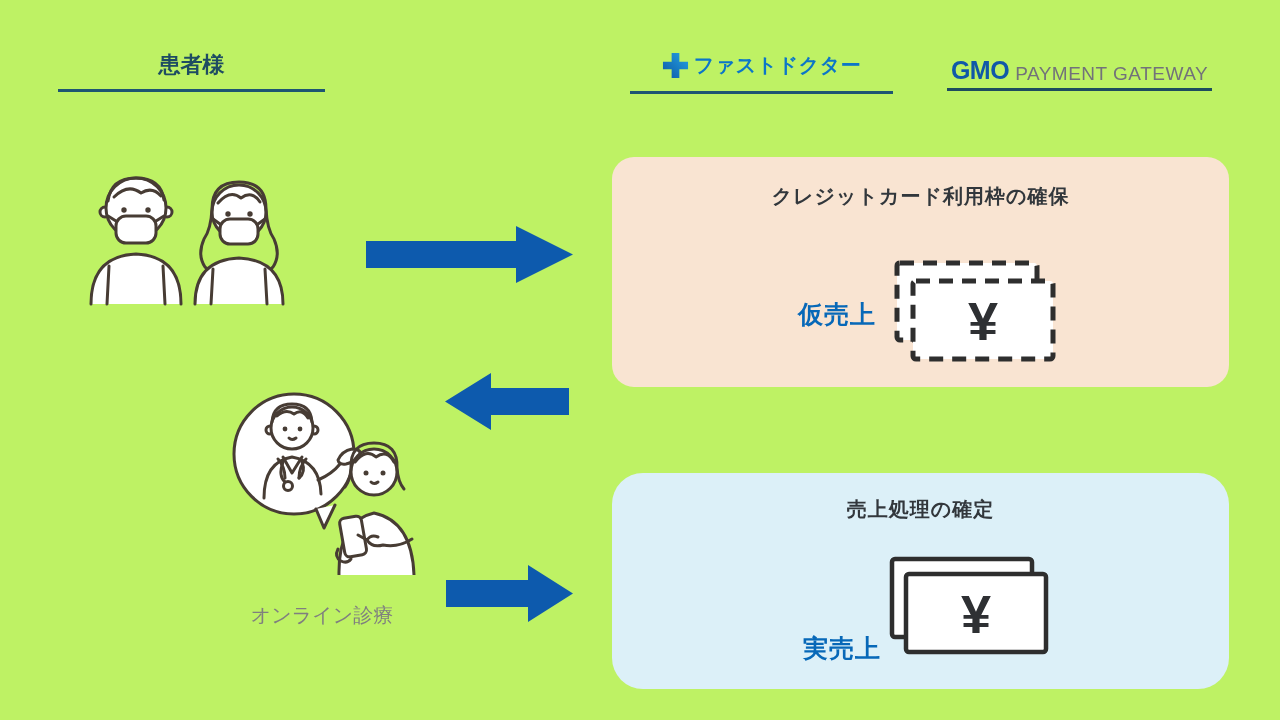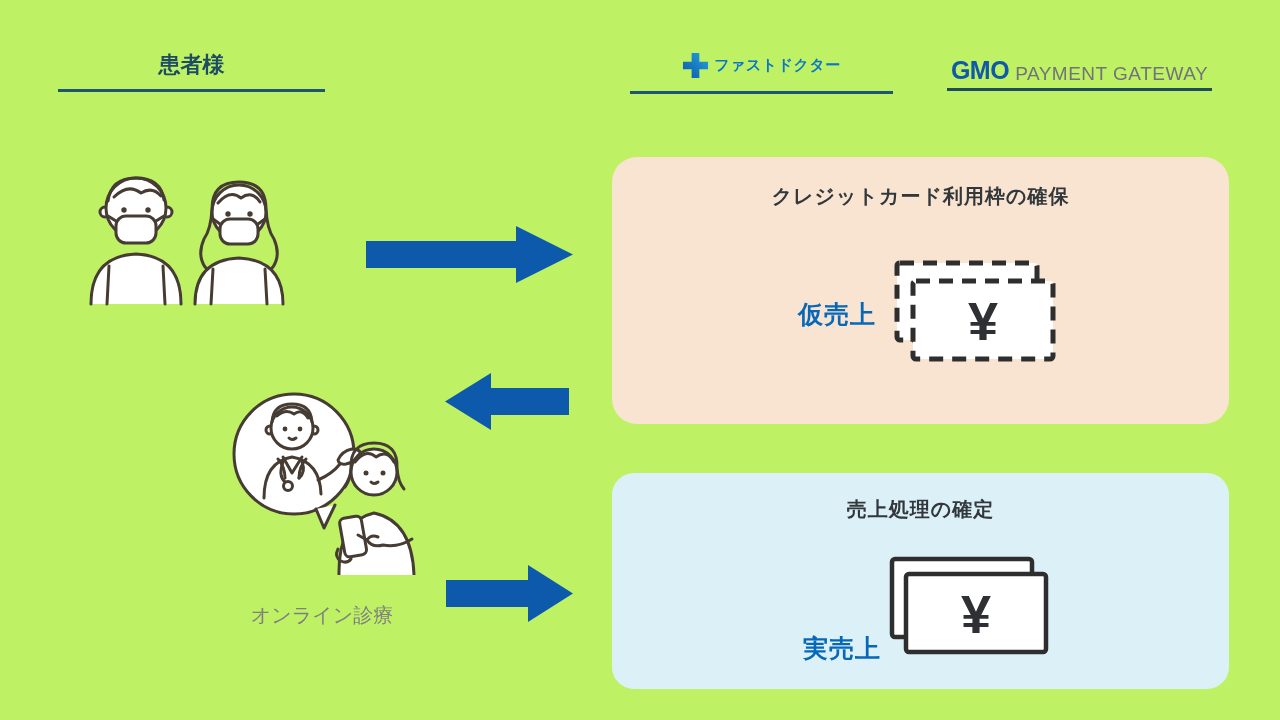--- a/index.html
+++ b/index.html
@@ -8,36 +8,36 @@
     font-family:"Liberation Sans","DejaVu Sans",sans-serif;overflow:hidden;
   }
   .abs{position:absolute;}
 
   
   .col-head{font-weight:bold;text-align:center;}
   #patient-head{left:58px;top:50px;width:267px;font-size:22px;color:#1e4c62;}
   .head-underline{height:3px;background:#1e5672;}
   #patient-underline{left:58px;top:89px;width:267px;}
   #fd-head{left:630px;top:52px;width:263px;display:flex;align-items:center;justify-content:center;gap:5px;}
-  #fd-head .fd-text{font-size:15px;font-weight:bold;color:#0b76c8;letter-spacing:.5px;}
+  #fd-head .fd-text{font-size:20px;font-weight:bold;color:#0b76c8;letter-spacing:.5px;}
   #fd-underline{left:630px;top:91px;width:263px;}
   #gmo-head{left:947px;top:56px;width:265px;display:flex;align-items:flex-end;justify-content:center;}
   #gmo-head .gmo-brand{font-size:25px;font-weight:800;color:#1058a8;letter-spacing:-.5px;}
   #gmo-head .gmo-suffix{font-size:19px;color:#72727a;letter-spacing:.5px;margin-left:6px;font-stretch:condensed;}
   #gmo-underline{left:947px;top:88px;width:265px;background:#1e4c5e;}
 
   
   .flow-label{color:#7f7f7f;font-size:20px;text-align:center;line-height:27px;font-weight:400;}
   #step1-label{left:330px;top:164px;width:280px;}
   #step2-label{left:232px;top:586px;width:180px;margin-top:16px;}
 
   
   .proc-box{border-radius:22px;}
-  #auth-box{left:612px;top:157px;width:617px;height:267px;background:#f9e4d2;border-radius:25px;}
-  #capture-box{left:612px;top:473px;width:617px;height:216px;background:#dcf0f8;}
+  #auth-box{left:612px;top:157px;width:617px;height:230px;background:#f9e4d2;}
+  #capture-box{left:612px;top:473px;width:617px;height:216px;background:#dcf0f8;border-radius:31px;}
   .proc-title{text-align:center;font-size:20px;font-weight:bold;color:#32373c;letter-spacing:1px;}
   #auth-box .proc-title{padding-top:26px;}
   #capture-box .proc-title{padding-top:23px;}
   .sale-tag{position:absolute;font-size:25px;font-weight:bold;color:#0768b8;letter-spacing:1px;}
   #auth-tag{left:186px;top:141px;}
   #capture-tag{left:191px;top:119px;margin-top:40px;}
   .cards-svg{position:absolute;}
   #auth-cards{left:276px;top:98px;}
   #capture-cards{left:272px;top:76px;}
 

